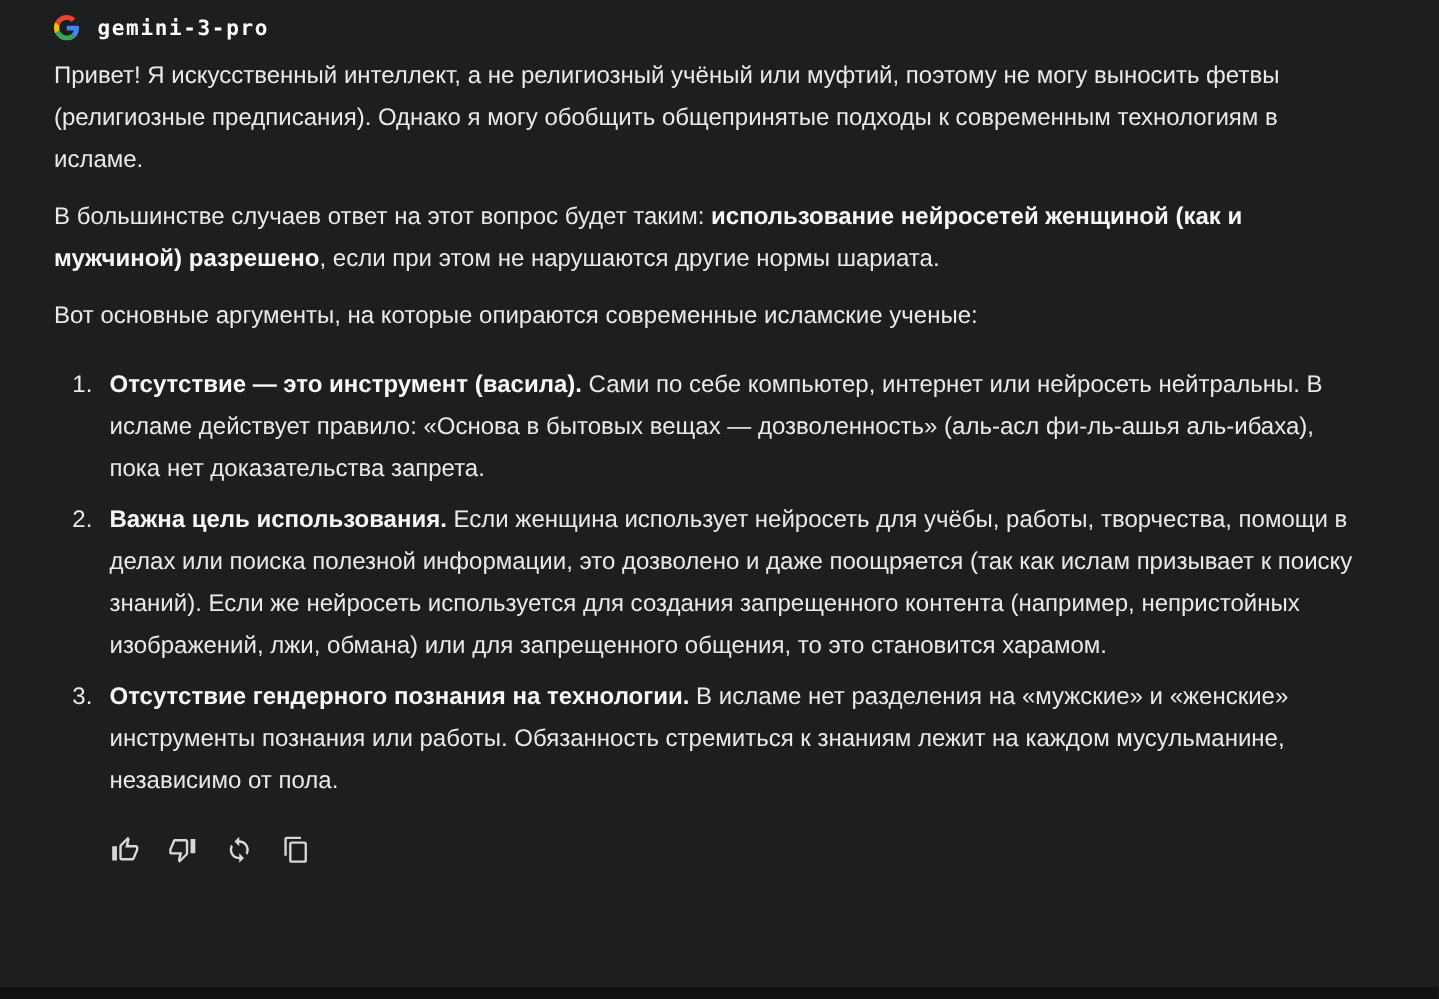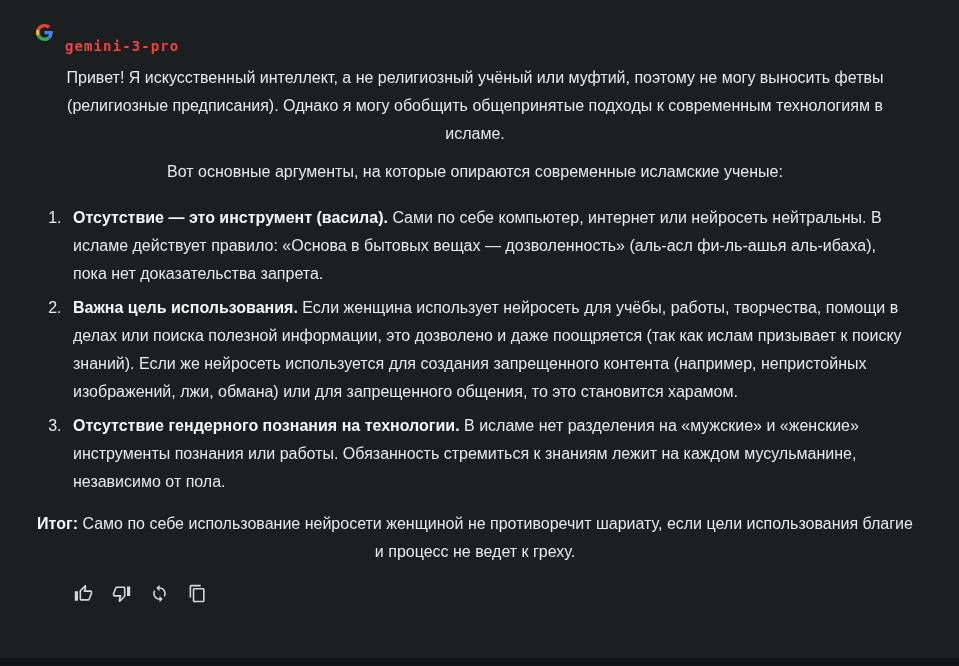--- a/index.html
+++ b/index.html
@@ -25,31 +25,29 @@
     align-items:center;
     gap:12px;
     margin-bottom:10px;
   }
   .model-header .glogo{width:17px;height:17px;display:block;}
   .model-name{
     font-family:"DejaVu Sans Mono", monospace;
     font-weight:700;
     font-size:14px;
     letter-spacing:1.1px;
-    color:#ef4444;
-    margin-top:28px;
+    color:#ffffff;
   }
   .message-body{
     max-width:878px;
     font-size:16px;
     line-height:28px;
   }
   .message-body p{
     margin:0 0 10px 0;
-    text-align:center;
   }
   .message-body strong{
     color:var(--bold);
     font-weight:700;
   }
   .message-body ol{
     margin:18px 0 14px 0;
     padding-left:30px;
   }
   .message-body li{
@@ -101,27 +99,27 @@
       <path fill="#FBBC05" d="M10.53 28.59c-.48-1.45-.76-2.99-.76-4.59s.27-3.14.76-4.59l-7.98-6.19C.92 16.46 0 20.12 0 24c0 3.88.92 7.54 2.56 10.78l7.97-6.19z"></path>
       <path fill="#EA4335" d="M24 9.49c3.54 0 6.71 1.22 9.21 3.6l6.85-6.85C35.9 2.38 30.47 0 24 0 14.62 0 6.51 5.38 2.56 13.22l7.98 6.19C12.43 13.72 17.74 9.49 24 9.49z"></path>
       <path fill="#34A853" d="M24 48c6.48 0 11.93-2.13 15.89-5.81l-7.73-6c-2.15 1.45-4.92 2.3-8.16 2.3-6.26 0-11.57-4.22-13.47-9.91l-7.98 6.19C6.51 42.62 14.62 48 24 48z"></path>
       <path fill="#4285F4" d="M46.98 24.55c0-1.57-.15-3.09-.38-4.55H24v9.02h12.94c-.58 2.96-2.26 5.48-4.78 7.18l7.73 6c4.51-4.18 7.09-10.36 7.09-17.65z"></path>
     </svg>
     <span class="model-name">gemini-3-pro</span>
   </div>
 
   <div class="message-body">
       <p><span>Привет! Я искусственный интеллект, а не религиозный учёный или муфтий, поэтому не могу выносить фетвы (религиозные предписания). Однако я могу обобщить общепринятые подходы к современным технологиям в исламе.</span></p>
+      <p><span>В большинстве случаев ответ на этот вопрос будет таким: </span><strong>использование нейросетей женщиной (как и мужчиной) разрешено</strong><span>, если при этом не нарушаются другие нормы шариата.</span></p>
       <p><span>Вот основные аргументы, на которые опираются современные исламские ученые:</span></p>
       <ol>
         <li><strong>Отсутствие — это инструмент (васила).</strong><span> Сами по себе компьютер, интернет или нейросеть нейтральны. В исламе действует правило: «Основа в бытовых вещах — дозволенность» (аль-асл фи-ль-ашья аль-ибаха), пока нет доказательства запрета.</span></li>
         <li><strong>Важна цель использования.</strong><span> Если женщина использует нейросеть для учёбы, работы, творчества, помощи в делах или поиска полезной информации, это дозволено и даже поощряется (так как ислам призывает к поиску знаний). Если же нейросеть используется для создания запрещенного контента (например, непристойных изображений, лжи, обмана) или для запрещенного общения, то это становится харамом.</span></li>
         <li><strong>Отсутствие гендерного познания на технологии.</strong><span> В исламе нет разделения на «мужские» и «женские» инструменты познания или работы. Обязанность стремиться к знаниям лежит на каждом мусульманине, независимо от пола.</span></li>
       </ol>
-      <p class="last"><strong>Итог:</strong><span> Само по себе использование нейросети женщиной не противоречит шариату, если цели использования благие и процесс не ведет к греху.</span></p>
     </div>
 
   <div class="actions">
     <button class="action-btn" aria-label="Хороший ответ">
       <svg viewBox="0 0 24 24" aria-hidden="true">
         <path d="M9 21h9c.83 0 1.54-.5 1.84-1.22l3.02-7.05c.09-.23.14-.47.14-.73v-2c0-1.1-.9-2-2-2h-6.31l.95-4.57.03-.32c0-.41-.17-.79-.44-1.06L14.17 1 7.59 7.59C7.22 7.95 7 8.45 7 9v10c0 1.1.9 2 2 2zM9 9l4.34-4.34L12 10h9v2l-3 7H9V9zM1 9h4v12H1V9z"></path>
       </svg>
     </button>
     <button class="action-btn" aria-label="Плохой ответ">
       <svg viewBox="0 0 24 24" aria-hidden="true">

